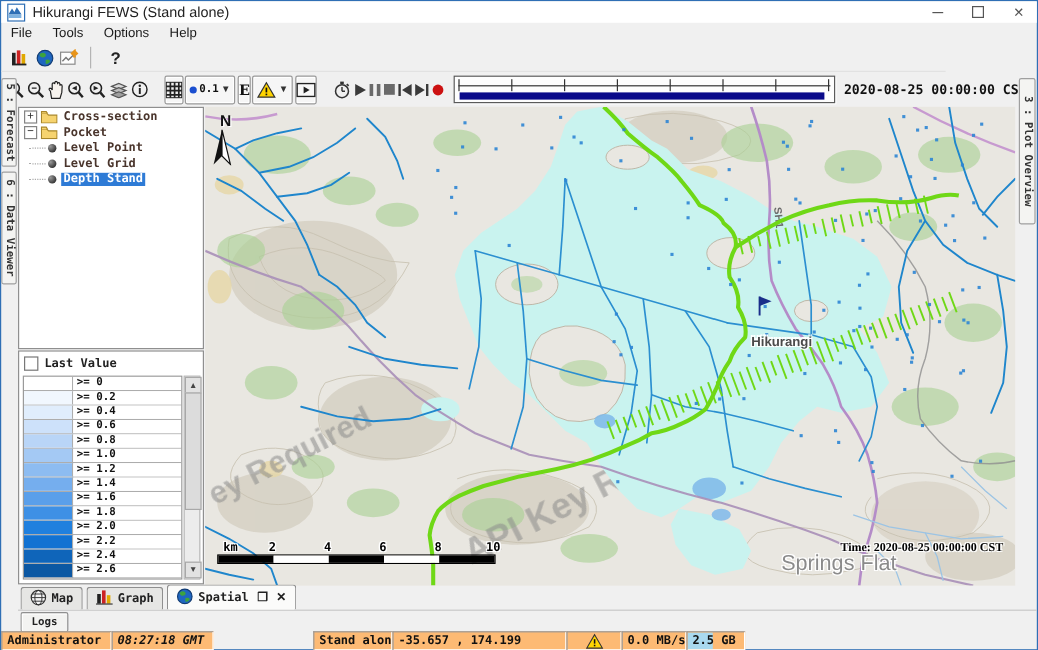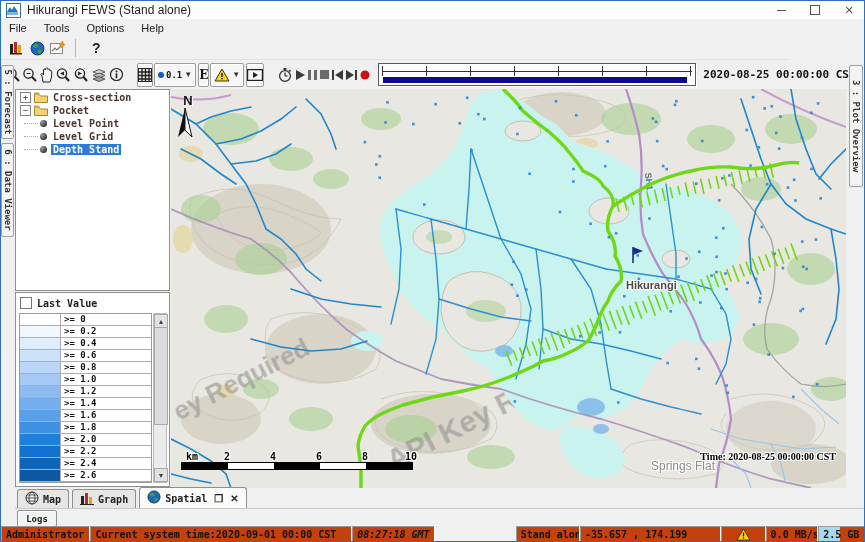--- a/index.html
+++ b/index.html
@@ -71,21 +71,21 @@
   .scroll-thumb{position:absolute;left:0;top:13px;width:12px;height:96px;background:#dcdcdc;border:1px solid #a8a8a8;}
   
   .map{left:170px;top:88px;width:675px;height:399px;background:#e9e7e1;overflow:hidden;}
   .map svg{display:block;}
   .map-overlay{position:absolute;font-family:"DejaVu Sans Mono",monospace;font-weight:bold;
                text-shadow:1px 1px 0 #fff,-1px -1px 0 #fff,1px -1px 0 #fff,-1px 1px 0 #fff;}
   .north{left:6px;top:4px;width:22px;text-align:center;}
   .north .n-label{font-family:"Liberation Sans",sans-serif;font-weight:bold;font-size:13px;color:#111;
                   text-shadow:1px 1px 0 #fff;}
   .town-label{font-family:"Liberation Sans",sans-serif;font-weight:bold;font-size:11px;color:#4a4a4a;}
-  .area-label{font-family:"Liberation Sans",sans-serif;font-weight:normal;font-size:12px;color:#8b8b8b;}
+  .area-label{font-family:"Liberation Sans",sans-serif;font-weight:normal;font-size:18px;color:#8b8b8b;}
   .time-label{right:10px;bottom:26px;font-size:10px;color:#000;font-family:Liberation Serif, serif;}
   
   .scalebar{position:absolute;left:10px;bottom:18px;width:236px;}
   .scalebar .nums{position:relative;height:11px;font-family:"DejaVu Sans Mono",monospace;font-size:10px;font-weight:bold;color:#000;
                   text-shadow:1px 1px 0 #fff,-1px -1px 0 #fff,1px -1px 0 #fff,-1px 1px 0 #fff;}
   .scalebar .nums span{position:absolute;transform:translateX(-50%);}
   .scalebar .bar{display:flex;height:6px;border:1px solid #000;width:230px;}
   .scalebar .seg{flex:1;}
   .seg.b{background:#000;} .seg.w{background:#fff;}
   
@@ -94,21 +94,21 @@
         background:#e6e6e4;border:1px solid #8f8f8f;border-bottom:none;border-radius:3px 3px 0 0;}
   .btab.active{background:#fbfbfa;height:20px;}
   .btab-label{font-family:"DejaVu Sans Mono",monospace;font-size:10px;font-weight:bold;color:#222;}
   .btab-ctrl{font-size:10px;color:#222;font-weight:bold;margin-left:3px;}
   .logs-btn{left:16px;top:509px;width:38px;height:15px;background:#f3f3f1;border:1px solid #8f8f8f;border-radius:2px;
             font-family:"DejaVu Sans Mono",monospace;font-size:9px;font-weight:bold;color:#222;
             display:flex;align-items:center;justify-content:center;box-shadow:1px 1px 0 #fff inset;}
   
   .statusbar{left:0;top:524px;width:865px;height:18px;display:flex;}
   .status-cell{height:16px;margin-top:1px;border:1px solid;border-color:#9a9a9a #fff #fff #9a9a9a;
-               background:#c2410c;box-sizing:border-box;display:flex;align-items:center;padding:0 4px;
+               background:#fdba74;box-sizing:border-box;display:flex;align-items:center;padding:0 4px;
                font-family:"DejaVu Sans Mono",monospace;font-size:10px;font-weight:bold;color:#111;
                white-space:nowrap;overflow:hidden;position:relative;}
   .mem-fill{position:absolute;left:0;top:0;bottom:0;width:45%;background:#a9d9ef;}
   .mem-text{position:relative;}
 </style>
 </head>
 <body>
 
 <div id="app">
 
@@ -811,21 +811,20 @@
         <span class="btab-label">Spatial</span>
         <span class="btab-ctrl">❐</span>
         <span class="btab-ctrl">✕</span>
       </div>
     </div>
 
   <div class="abs logs-btn">Logs</div>
 
   <div class="abs statusbar">
     <div class="status-cell" style="width:92px;">Administrator</div>
-    <div class="status-cell" style="width:270px;">Current system time:2020-09-01 00:00 CST</div>
     <div class="status-cell" style="width:85px;font-style:italic;">08:27:18 GMT</div>
     <div class="status-cell" style="width:83px;margin-top:40px;">16:27:18 CST</div>
     <div class="status-cell" style="width:66px;">Stand alone</div>
     <div class="status-cell" style="width:145px;">-35.657 , 174.199</div>
     <div class="status-cell" style="width:46px;justify-content:center;">
       <svg width="15" height="13" viewBox="0 0 16 14">
           <path d="M8,1 L15,13 L1,13 Z" fill="#ffd400" stroke="#333"></path>
           <rect x="7.3" y="5" width="1.4" height="4" fill="#111"></rect>
           <rect x="7.3" y="10" width="1.4" height="1.4" fill="#111"></rect>
         </svg>

